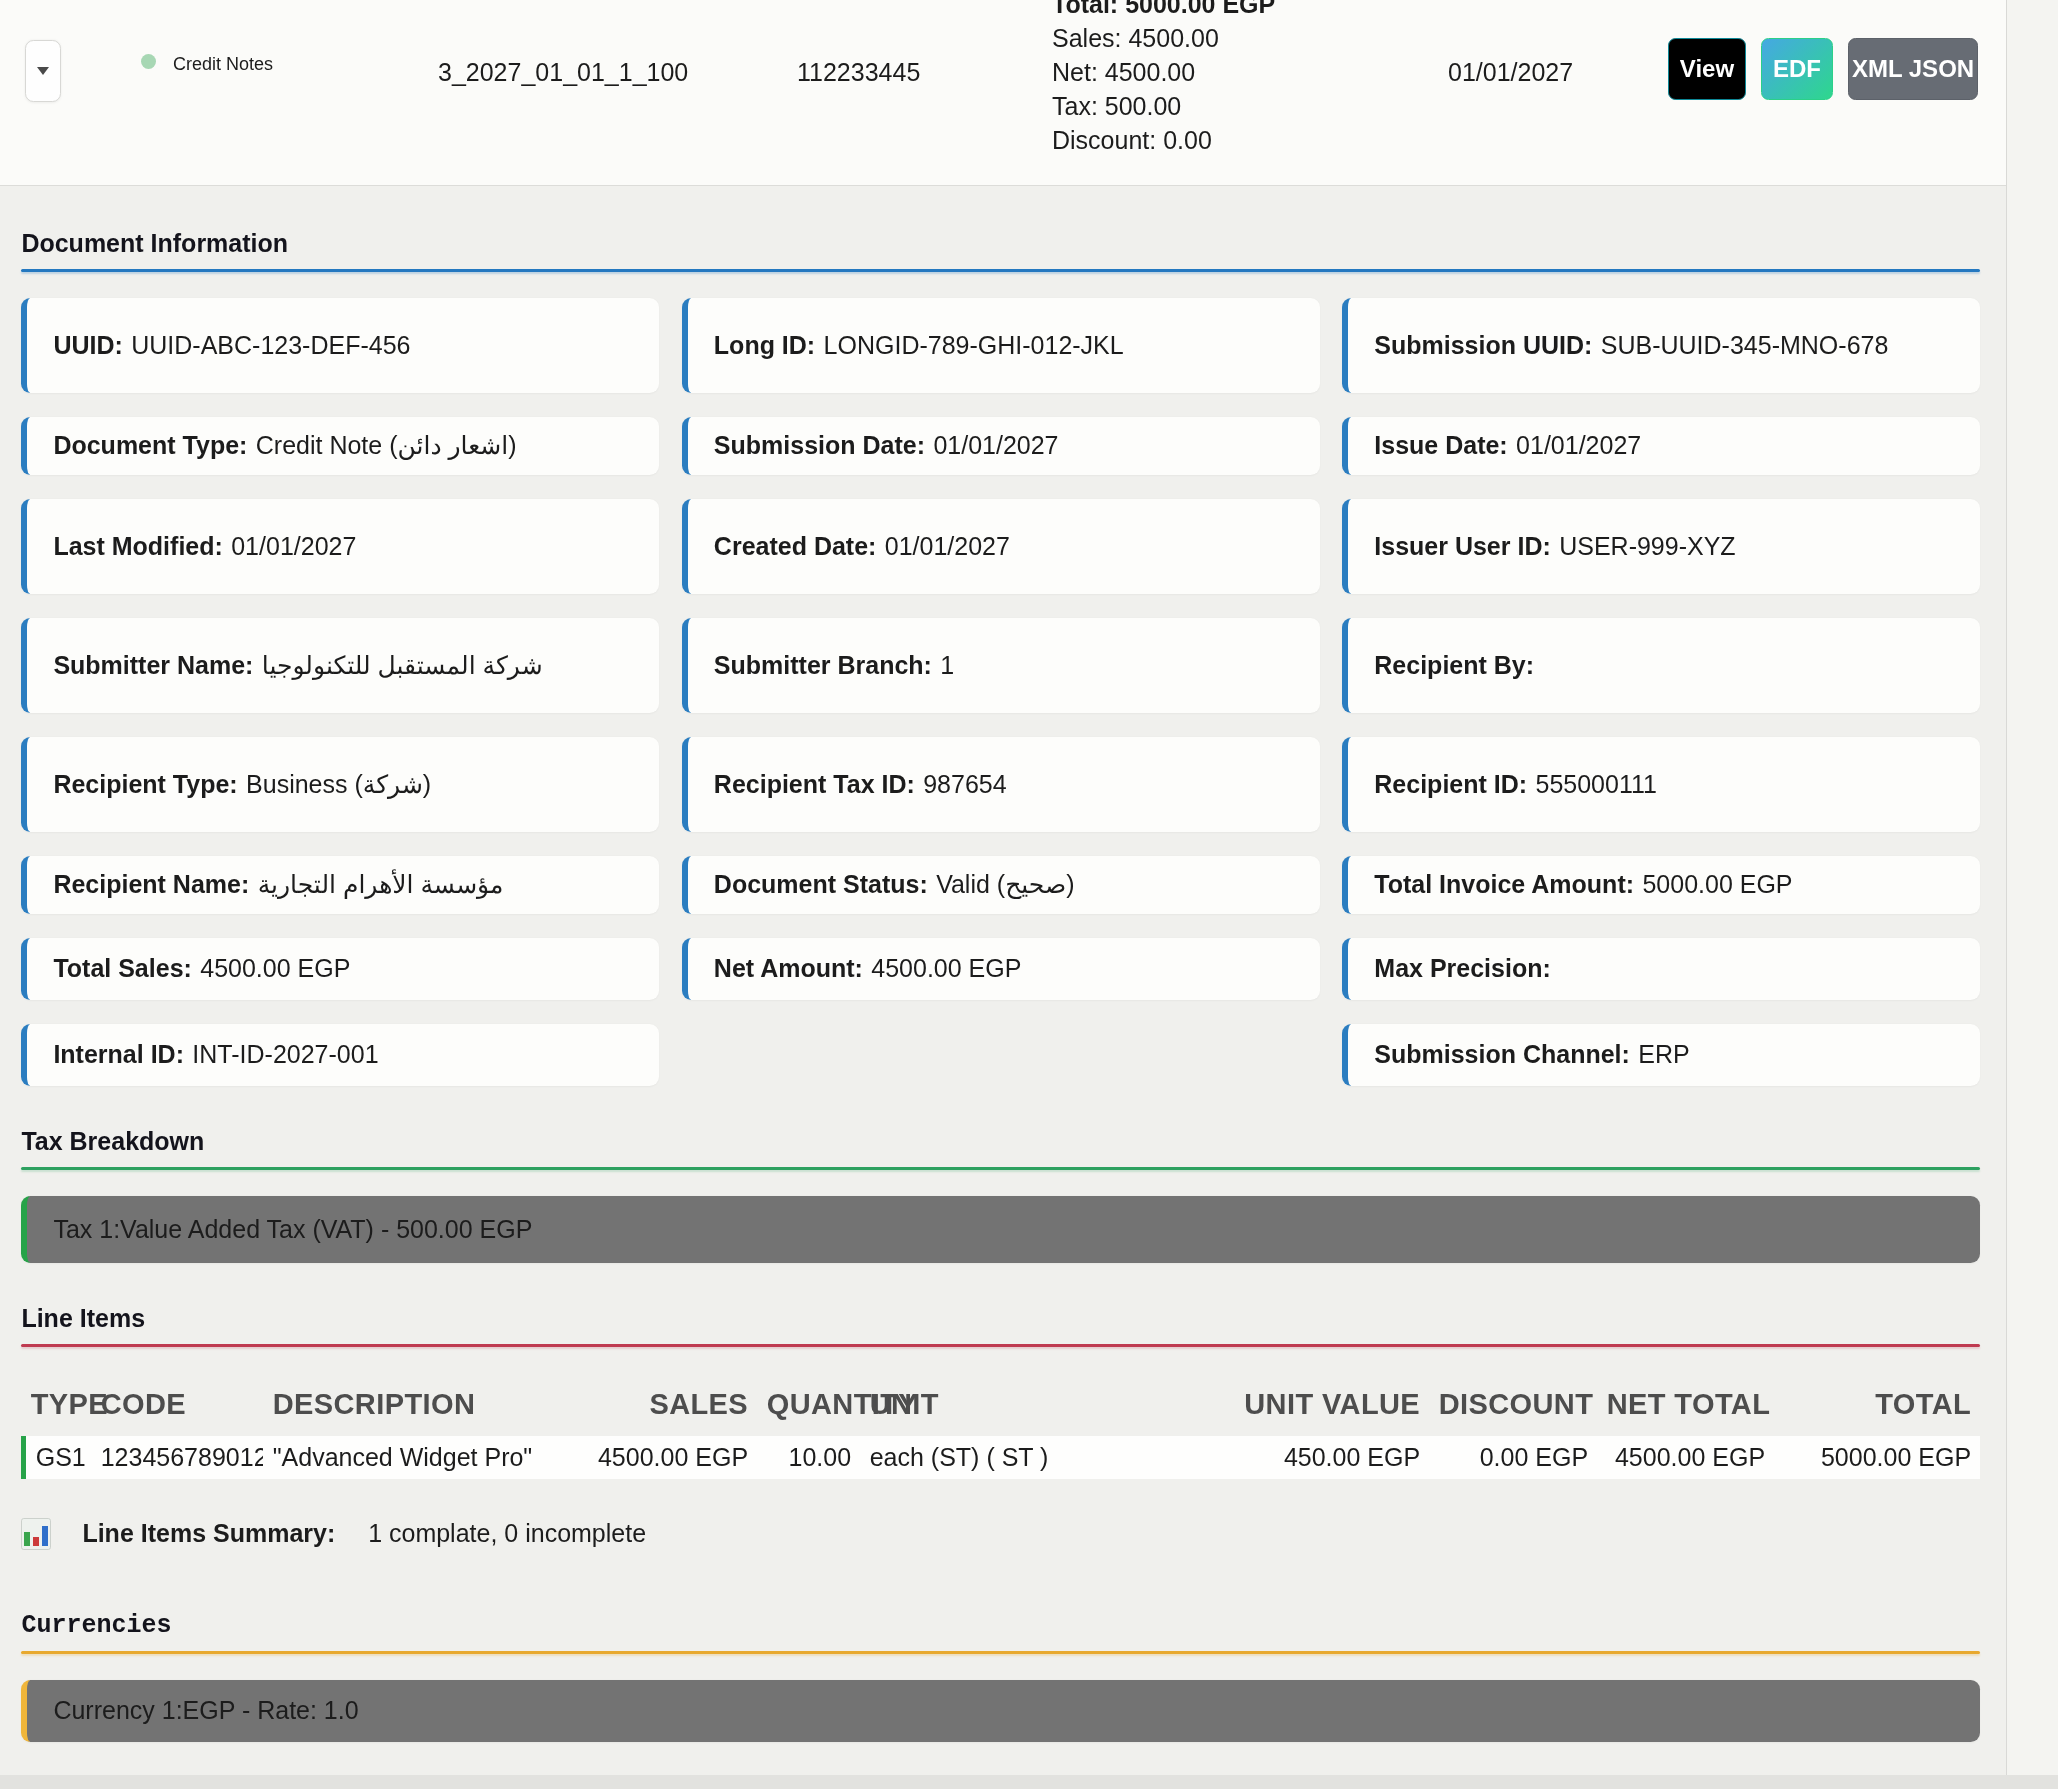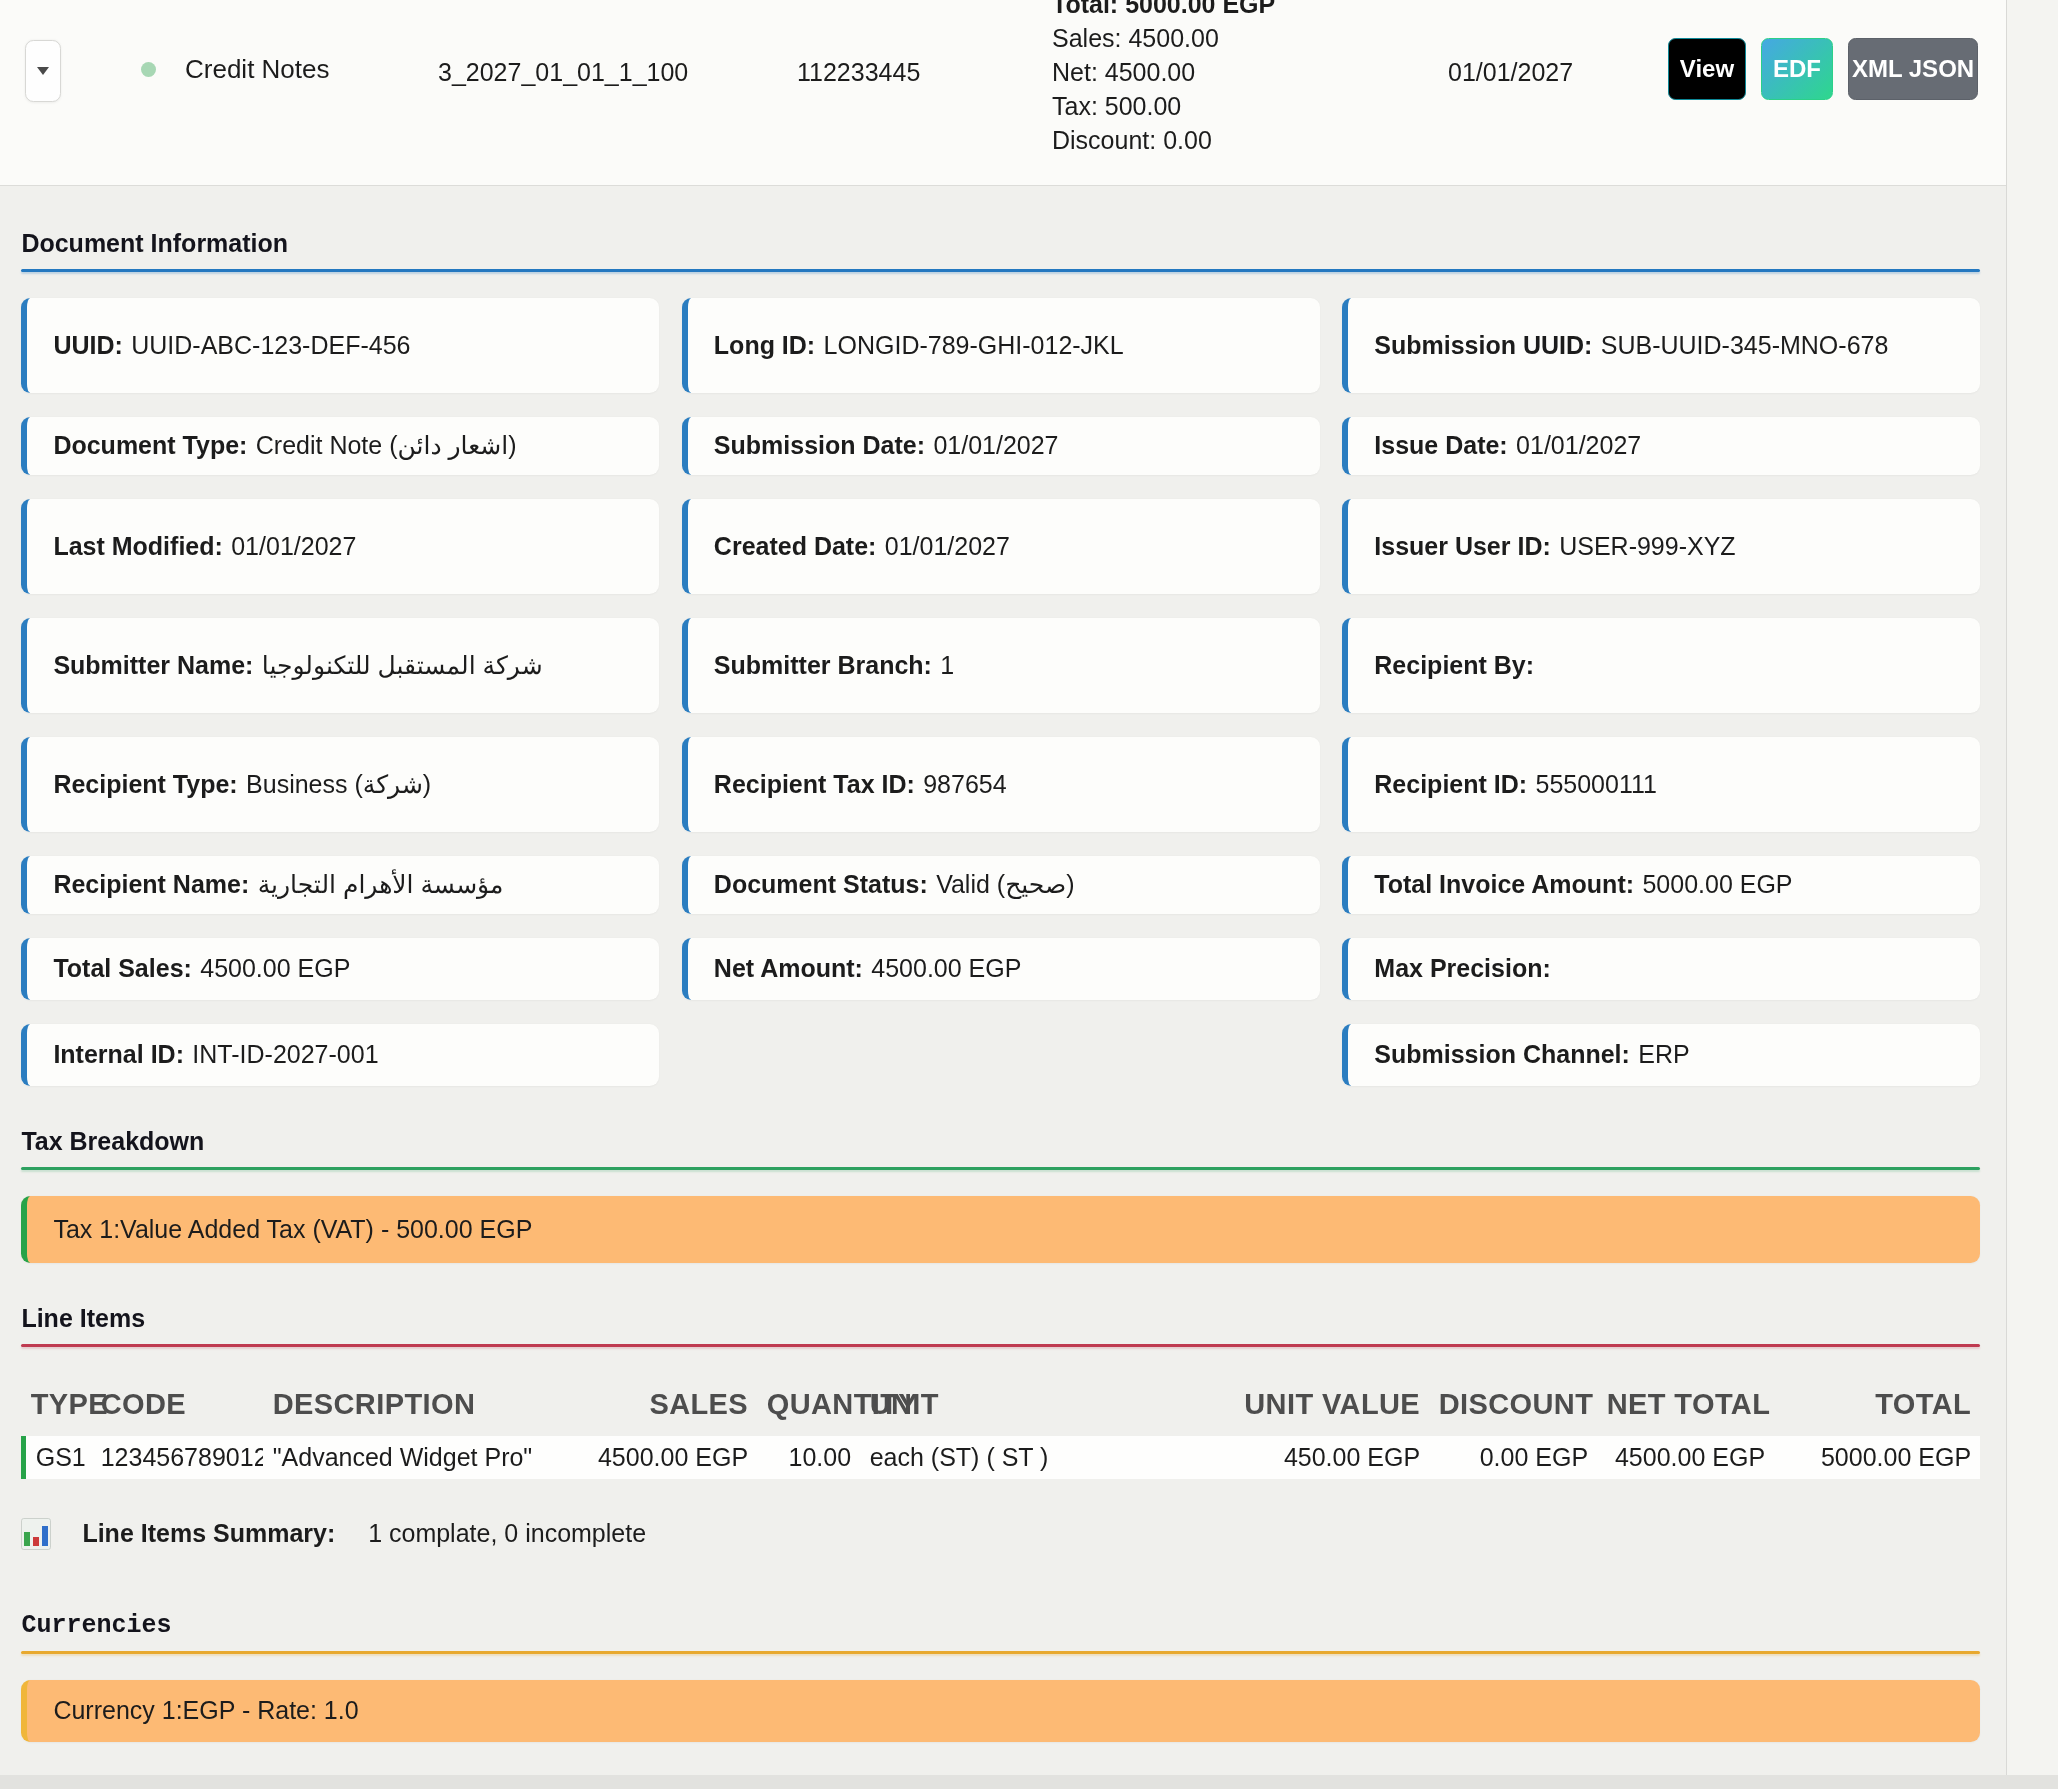--- a/index.html
+++ b/index.html
@@ -31,22 +31,22 @@
     cursor:pointer;
   }
   .caret {
     width:0; height:0;
     border-left:6.5px solid transparent;
     border-right:6.5px solid transparent;
     border-top:8.4px solid #4a4a4a;
   }
   .status-group {
     position:absolute; left:141px; top:54px;
-    display:flex; align-items:center; gap:29px;
-    font-size:26px;
+    display:flex; align-items:flex-start; gap:17px;
+    font-size:18px;
   }
   .dot { width:15px; height:15px; border-radius:50%; background:#a7d7b4; }
   .cell-docid   { position:absolute; left:438px;  top:58px; font-size:25px; }
   .cell-taxnum  { position:absolute; left:797px;  top:58px; font-size:25px; }
   .totals       { position:absolute; left:1052px; top:-13px; font-size:25px; line-height:34px; }
   .totals .t0   { font-weight:bold; }
   .cell-date    { position:absolute; left:1448px; top:58px; font-size:25px; }
   .btns {
     position:absolute; left:1668px; top:38px;
     display:flex; gap:15px; height:62px;
@@ -104,21 +104,21 @@
   }
   .h-tall  { min-height:95px; }
   .h-short { min-height:58px; }
   .h-med   { min-height:62px; }
   .card .lbl { font-weight:bold; margin-right:8.4px; white-space:nowrap; }
   .card .val { }
   .card-spacer { visibility:hidden; }
 
   .wide-card {
     width:1959px;
-    background:#fdba74;
+    background:#737373;
     border-radius:9.3px;
     padding:0 26px;
     display:flex; align-items:center;
     font-size:25px;
     box-shadow:0 0.9px 1.9px rgba(0,0,0,.04);
   }
   .tax-card      { border-left:6.5px solid #27a349; min-height:67px; }
   .currency-card { border-left:6.5px solid #f0b63a; min-height:62px; }
 
   

